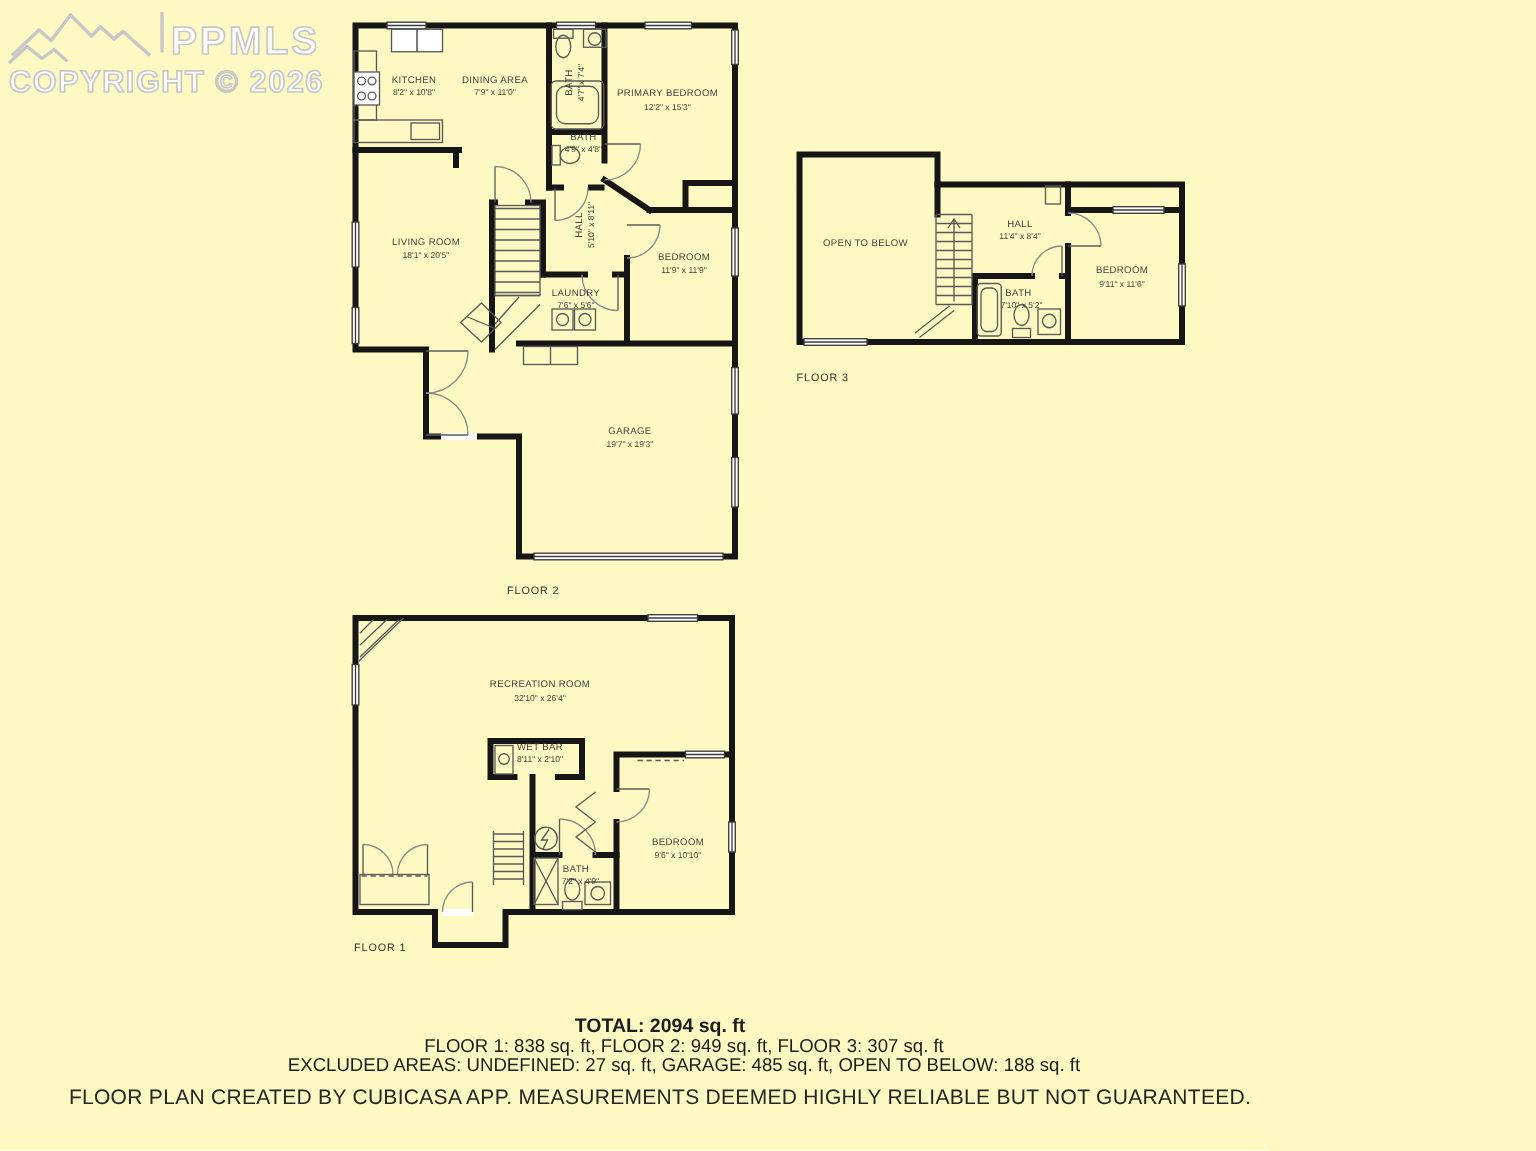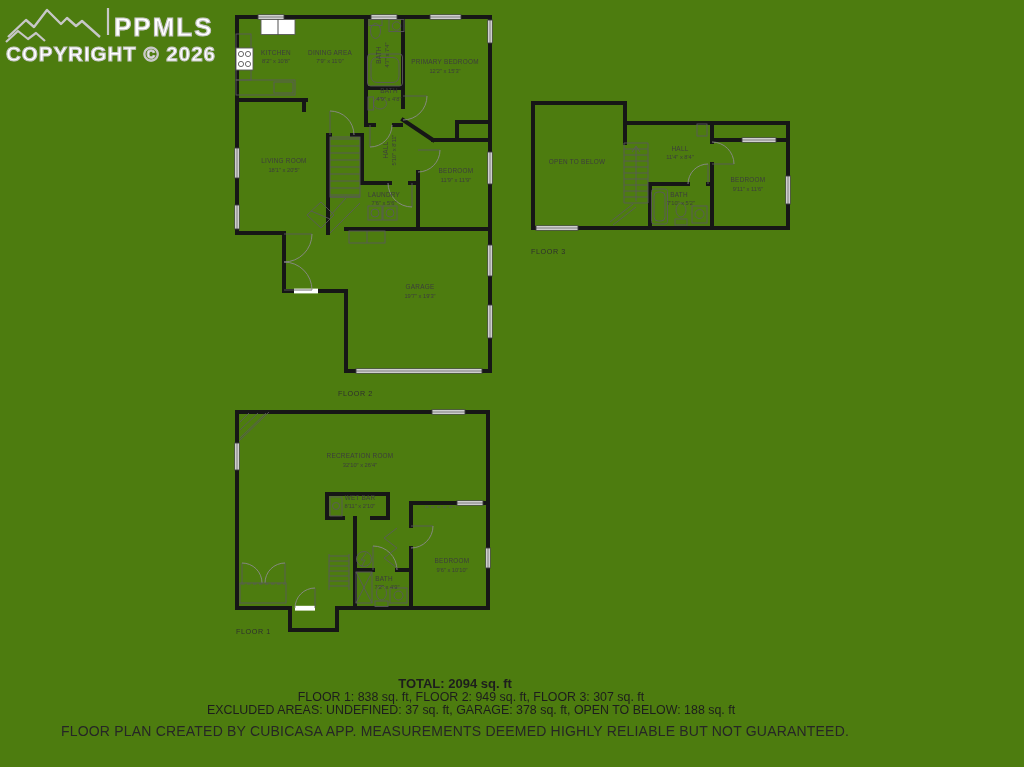--- a/index.html
+++ b/index.html
@@ -1,34 +1,34 @@
 <!DOCTYPE html>
 <html><head>
 <meta charset="utf-8">
 <style>
   html,body{margin:0;padding:0;background:#fff;}
-  #canvas{position:relative;width:1024px;height:767px;background:#4d7c0f;overflow:hidden;
+  #canvas{position:relative;width:1024px;height:767px;background:#fef9c3;overflow:hidden;
           font-family:"Liberation Sans",sans-serif;}
   .plan{position:absolute;}
   
   .wall{fill:none;stroke:#161616;stroke-width:4;stroke-linecap:square;}
   .thin{fill:none;stroke:#5a5a5a;stroke-width:0.9;}
   .fixw{fill:#fff;stroke:#5a5a5a;stroke-width:0.9;}
   .arc{fill:none;stroke:#8a8a8a;stroke-width:0.9;}
   .win{fill:#fff;stroke:#3c3c3c;stroke-width:0.9;}
   .winline{stroke:#3c3c3c;stroke-width:0.9;}
   .gap{fill:#fff;stroke:none;}
   .dash{fill:none;stroke:#5a5a5a;stroke-width:0.9;stroke-dasharray:3.5 2.5;}
   .rname{font-family:"Liberation Sans",sans-serif;font-size:6.4px;fill:#3d3d3d;text-anchor:middle;letter-spacing:.25px;}
   .rdim{font-family:"Liberation Sans",sans-serif;font-size:5.7px;fill:#3d3d3d;text-anchor:middle;}
   .flabel{font-family:"Liberation Sans",sans-serif;font-size:7.2px;fill:#2e2e2e;letter-spacing:.6px;}
   
   .wm-txt{font-family:"Liberation Sans",sans-serif;font-weight:bold;fill:#ffffff;stroke:#c7c7c7;stroke-width:1.1px;}
   
-  #summary{position:absolute;left:0;top:678px;width:880px;text-align:center;color:#1d1d1d;padding-left:15px;}
+  #summary{position:absolute;left:0;top:678px;width:880px;text-align:center;color:#1d1d1d;}
   .s-total{font-size:13px;font-weight:bold;line-height:12px;}
   .s-line{font-size:12.4px;line-height:12px;margin-left:32px;}
   #summary .s-line{margin-top:1px;}
   .s-disc{font-size:14px;line-height:10px;margin-top:10px;color:#262626;letter-spacing:.2px;}
 </style>
 </head>
 <body>
 
 <div id="canvas">
 
@@ -260,17 +260,17 @@
       <text class="rdim" x="452" y="572">9'6" x 10'10"</text>
       <text class="rname" x="384" y="581">BATH</text>
       <text class="rdim" x="387" y="589">7'2" x 4'9"</text>
       <text class="flabel" x="236" y="634">FLOOR 1</text>
     </g>
   </svg>
 
   <div id="summary">
     <div class="s-total">TOTAL: 2094 sq. ft</div>
     <div class="s-line">FLOOR 1: 838 sq. ft, FLOOR 2: 949 sq. ft, FLOOR 3: 307 sq. ft</div>
-    <div class="s-line">EXCLUDED AREAS: UNDEFINED: 37 sq. ft, GARAGE: 378 sq. ft, OPEN TO BELOW: 188 sq. ft</div>
+    <div class="s-line">EXCLUDED AREAS: UNDEFINED: 27 sq. ft, GARAGE: 485 sq. ft, OPEN TO BELOW: 188 sq. ft</div>
     <div class="s-disc">FLOOR PLAN CREATED BY CUBICASA APP. MEASUREMENTS DEEMED HIGHLY RELIABLE BUT NOT GUARANTEED.</div>
   </div>
 
 </div>
 
 </body></html>

